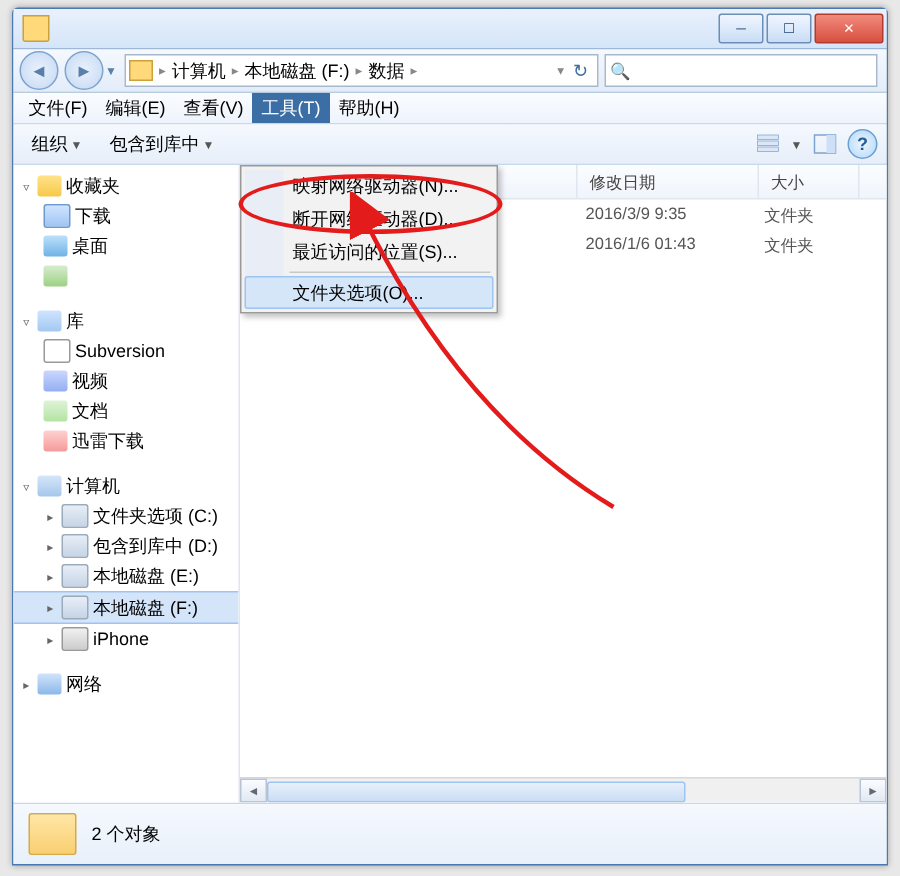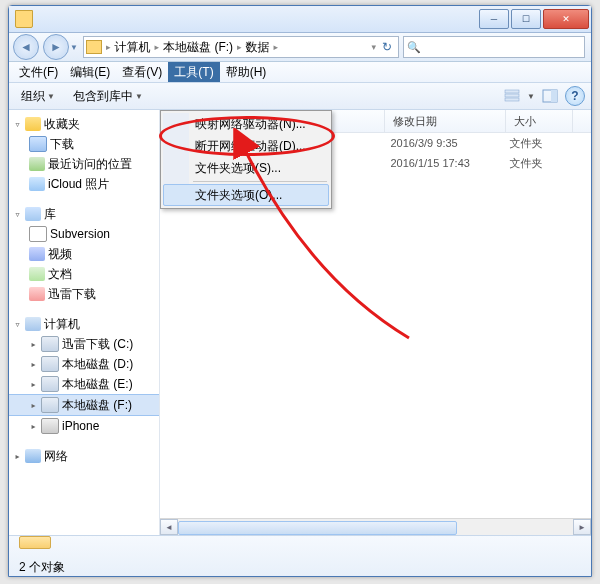--- a/index.html
+++ b/index.html
@@ -71,21 +71,21 @@
 .dd-gutter{position:absolute;left:2px;top:2px;bottom:2px;width:26px;background:#e9eef6;}
 .dd-item{position:relative;height:22px;display:flex;align-items:center;padding-left:32px;}
 .dd-item.highlight{background:#d5e6f9;border:1px solid #9ec4f1;border-radius:2px;padding-left:31px;height:20px;}
 .dd-sep{height:1px;background:#c8c8c8;margin:2px 2px 2px 30px;}
 .ellipse{position:absolute;left:150px;top:110px;width:170px;height:34px;border:3px solid #e31b1b;border-radius:50%;pointer-events:none;}
 .arrow-svg{position:absolute;left:160px;top:122px;pointer-events:none;}
 .scrollbar-h{position:absolute;bottom:0;left:0;right:0;height:16px;background:#f0f0f0;border-top:1px solid #d8d8d8;display:flex;align-items:center;}
 .sb-btn{width:16px;height:14px;background:linear-gradient(#fafcff,#e2e9f3);border:1px solid #b8c5d6;display:flex;align-items:center;justify-content:center;font-size:8px;color:#667;}
 .sb-track{flex:1;height:14px;position:relative;}
 .sb-thumb{position:absolute;left:0;width:70%;height:12px;top:1px;background:linear-gradient(#e8f0fb,#c9ddf4);border:1px solid #9ec4f1;border-radius:2px;}
-.statusbar{height:40px;background:linear-gradient(#f5f9fe,#e8f0fa);border-top:1px solid #c8d8eb;display:flex;align-items:flex-start;padding:0 10px;gap:10px;flex-direction:column;}
+.statusbar{height:40px;background:linear-gradient(#f5f9fe,#e8f0fa);border-top:1px solid #c8d8eb;display:flex;align-items:center;padding:0 10px;gap:10px;}
 .status-icon{width:30px;height:26px;background:linear-gradient(#ffe6a6,#f9cf72);border:1px solid #d4aa4a;border-radius:2px;}
 </style>
 </head>
 <body>
 
 <div class="screenshot-bg">
 <div class="window">
 
 <div class="titlebar">
   <div class="title-icon"></div>
@@ -159,26 +159,25 @@
       <div class="tree-row">
               <span class="chevron">▿</span>
               <div class="node-icon ic-star"></div>
               <span>收藏夹</span>
             </div>
       <div class="tree-row indent">
               <div class="node-icon ic-folder-blue"></div>
               <span>下载</span>
             </div>
       <div class="tree-row indent">
+              <div class="node-icon ic-desk"></div>
+              <span>桌面</span>
+            </div>
+      <div class="tree-row indent">
               <div class="node-icon ic-loc"></div>
-              <span>最近访问的位置</span>
-            </div>
-      <div class="tree-row indent">
-              <div class="node-icon ic-cloud"></div>
-              <span>iCloud 照片</span>
             </div>
     </div>
     <div class="tree-group">
       <div class="tree-row">
               <span class="chevron">▿</span>
               <div class="node-icon ic-lib"></div>
               <span>库</span>
             </div>
       <div class="tree-row indent">
               <div class="node-icon ic-svn"></div>
@@ -199,26 +198,26 @@
     </div>
     <div class="tree-group">
       <div class="tree-row">
               <span class="chevron">▿</span>
               <div class="node-icon ic-comp"></div>
               <span>计算机</span>
             </div>
       <div class="tree-row indent">
               <span class="chevron">▸</span>
               <div class="node-icon ic-drive"></div>
-              <span>迅雷下载 (C:)</span>
+              <span>文件夹选项 (C:)</span>
             </div>
       <div class="tree-row indent">
               <span class="chevron">▸</span>
               <div class="node-icon ic-drive"></div>
-              <span>本地磁盘 (D:)</span>
+              <span>包含到库中 (D:)</span>
             </div>
       <div class="tree-row indent">
               <span class="chevron">▸</span>
               <div class="node-icon ic-drive"></div>
               <span>本地磁盘 (E:)</span>
             </div>
       <div class="tree-row indent selected">
               <span class="chevron">▸</span>
               <div class="node-icon ic-drive"></div>
               <span>本地磁盘 (F:)</span>
@@ -251,30 +250,30 @@
                 <span></span>
               </div>
         <div class="cell date">2016/3/9 9:35</div>
         <div class="cell type">文件夹</div>
       </div>
       <div class="file-row">
         <div class="cell name">
                 <div class="node-icon ic-folder"></div>
                 <span></span>
               </div>
-        <div class="cell date">2016/1/15 17:43</div>
+        <div class="cell date">2016/1/6 01:43</div>
         <div class="cell type">文件夹</div>
       </div>
     </div>
 
     <div class="dropdown">
       <div class="dd-gutter"></div>
       <div class="dd-item">映射网络驱动器(N)...</div>
       <div class="dd-item">断开网络驱动器(D)...</div>
-      <div class="dd-item">文件夹选项(S)...</div>
+      <div class="dd-item">最近访问的位置(S)...</div>
       <div class="dd-sep"></div>
       <div class="dd-item highlight">文件夹选项(O)...</div>
     </div>
 
     <div class="scrollbar-h">
       <div class="sb-btn">◄</div>
       <div class="sb-track">
               <div class="sb-thumb"></div>
             </div>
       <div class="sb-btn">►</div>

